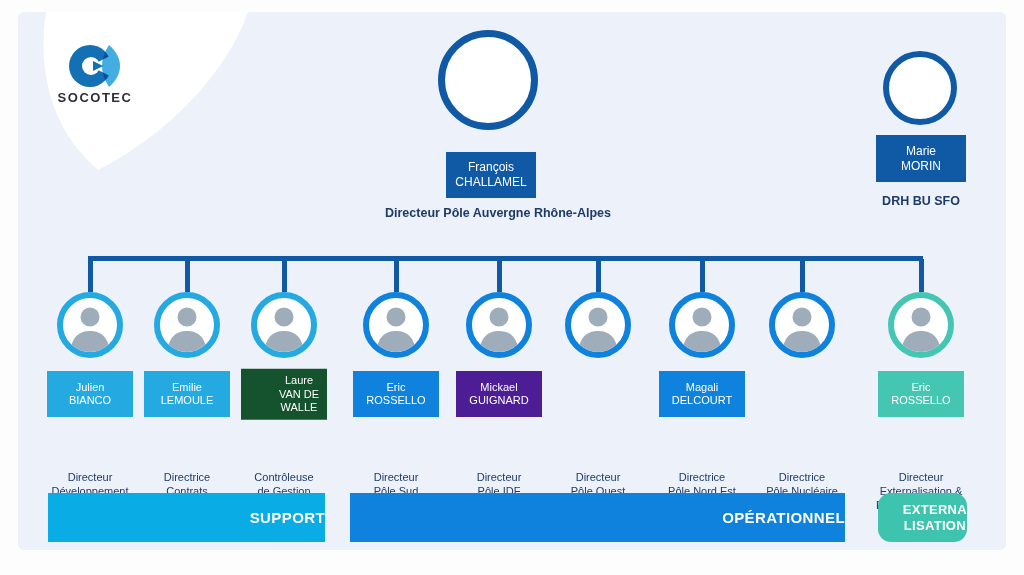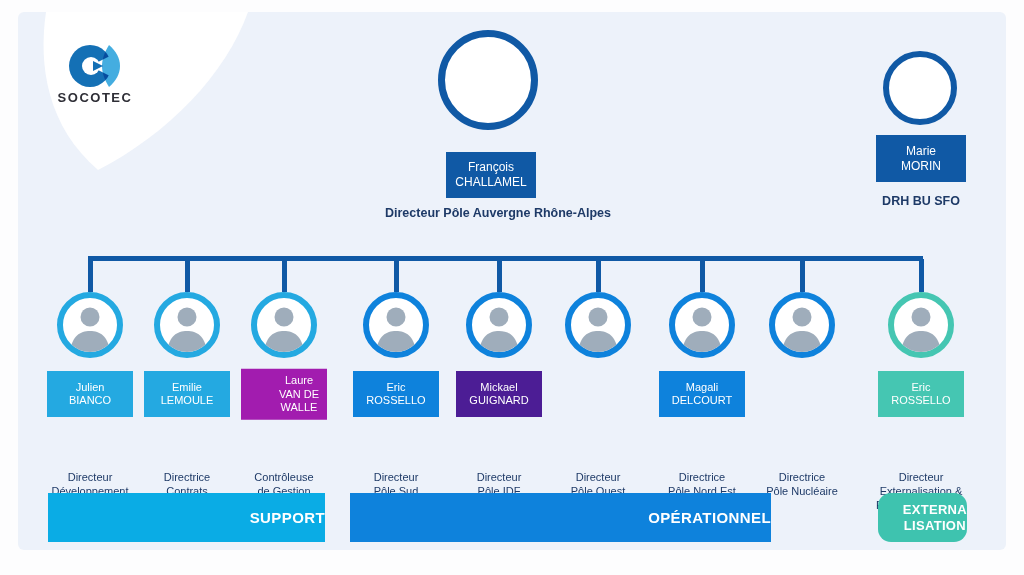--- a/index.html
+++ b/index.html
@@ -137,21 +137,21 @@
       <div class="tbox" style="background: rgb(36, 169, 225);">Emilie<br>LEMOULE</div>
       <div class="role" style="color: rgb(30, 58, 103);">Directrice<br>Contrats<br>Nationaux</div>
     </div>
     <div class="member" style="left: 236px;">
       <div class="avatar" style="width: 66px; height: 66px; border: 6px solid rgb(36, 169, 225);">
         <svg viewBox="0 0 54 54">
           <circle cx="27" cy="19" r="9.5" fill="#9fadbb"></circle>
           <path d="M7,54 C9,38 17,33 27,33 C37,33 45,38 47,54 Z" fill="#9fadbb"></path>
         </svg>
       </div>
-      <div class="tbox" style="background: #a21caf; padding-left: 32px;">Laure<br>VAN DE<br>WALLE</div>
+      <div class="tbox" style="background: #14532d; padding-left: 32px;">Laure<br>VAN DE<br>WALLE</div>
       <div class="role" style="color: rgb(30, 58, 103);">Contrôleuse<br>de Gestion</div>
     </div>
     <div class="member" style="left: 348px;">
       <div class="avatar" style="width: 66px; height: 66px; border: 6px solid rgb(14, 130, 220);">
         <svg viewBox="0 0 54 54">
           <circle cx="27" cy="19" r="9.5" fill="#9fadbb"></circle>
           <path d="M7,54 C9,38 17,33 27,33 C37,33 45,38 47,54 Z" fill="#9fadbb"></path>
         </svg>
       </div>
       <div class="tbox" style="background: rgb(14, 130, 220);">Eric<br>ROSSELLO</div>
@@ -204,19 +204,19 @@
       </div>
       <div class="tbox" style="background: rgb(69, 198, 178);">Eric<br>ROSSELLO</div>
       <div class="role" style="color: rgb(30, 58, 103);">Directeur<br>Externalisation &amp;<br>Plan de Formation</div>
     </div>
   </div>
 
 <div id="bands">
     <div class="band" style="left: 48px; width: 277px; background: rgb(10, 172, 229);">
       <span>SUPPORT</span>
     </div>
-    <div class="band" style="left: 350px; width: 421px; background: rgb(14, 130, 220);">
+    <div class="band" style="left: 350px; width: 495px; background: rgb(14, 130, 220);">
       <span>OPÉRATIONNEL</span>
     </div>
     <div class="band small" style="left: 878px; width: 89px; background: rgb(62, 195, 175); border-radius: 13px;">
       <span>EXTERNA<br>LISATION</span>
     </div>
   </div>
 
 </body></html>

